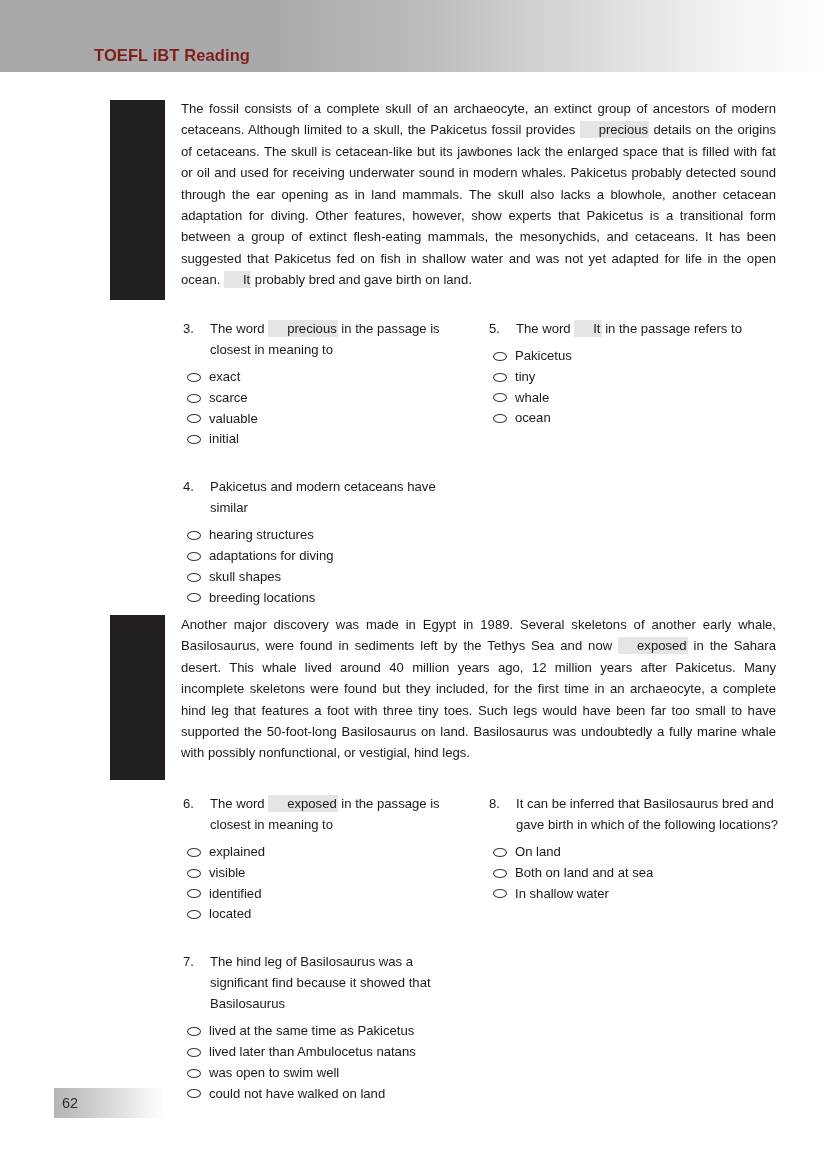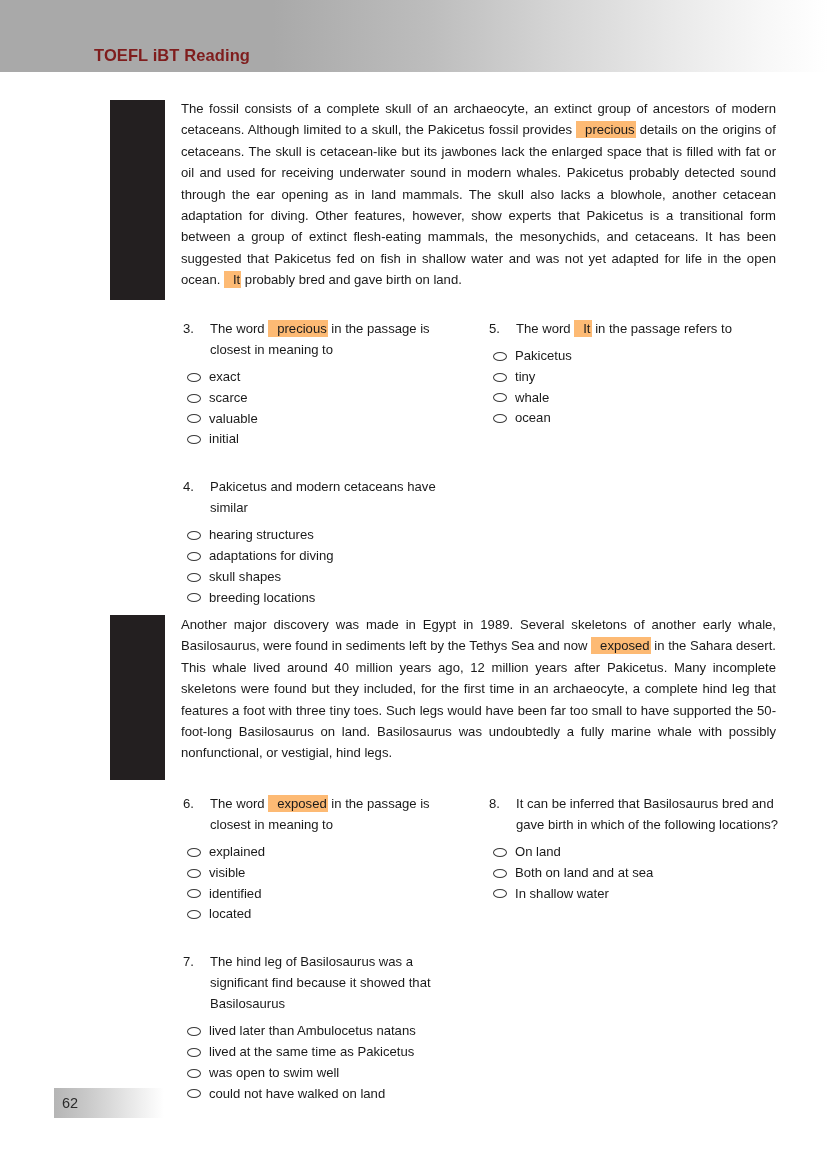--- a/index.html
+++ b/index.html
@@ -49,22 +49,22 @@
   .passage-text {
     position: absolute;
     font-size: 13.1px;
     line-height: 21.4px;
     text-align: justify;
     color: #1a1a1a;
   }
   em, .it {
   }
   .hl {
-    background: #fdba74;
-    padding: 1px 1px 1px 9px;
+    background: #e5e5e5;
+    padding: 1px 1px 1px 19px;
   }
 
   
   .q-col {
     position: absolute;
   }
   .question {
     position: relative;
     margin-bottom: 0;
   }
@@ -242,25 +242,25 @@
       </div>
   </div>
   <div class="question" style="margin-top:26px;">
     <div class="q-head">
       <span class="q-num">7.</span>
       <span class="q-stem"><span>The hind leg of </span><span class="it">Basilosaurus</span><span> was a significant find because it showed that </span><span class="it">Basilosaurus</span></span>
     </div>
     <div class="q-options">
         <div class="opt">
           <span class="radio"></span>
+          <span class="opt-label"><span>lived at the same time as </span><span class="it">Pakicetus</span></span>
+        </div>
+        <div class="opt">
+          <span class="radio"></span>
           <span class="opt-label"><span>lived later than </span><span class="it">Ambulocetus natans</span></span>
-        </div>
-        <div class="opt">
-          <span class="radio"></span>
-          <span class="opt-label"><span>lived at the same time as </span><span class="it">Pakicetus</span></span>
         </div>
         <div class="opt">
           <span class="radio"></span>
           <span class="opt-label"><span>was open to swim well</span></span>
         </div>
         <div class="opt">
           <span class="radio"></span>
           <span class="opt-label"><span>could not have walked on land</span></span>
         </div>
       </div>

